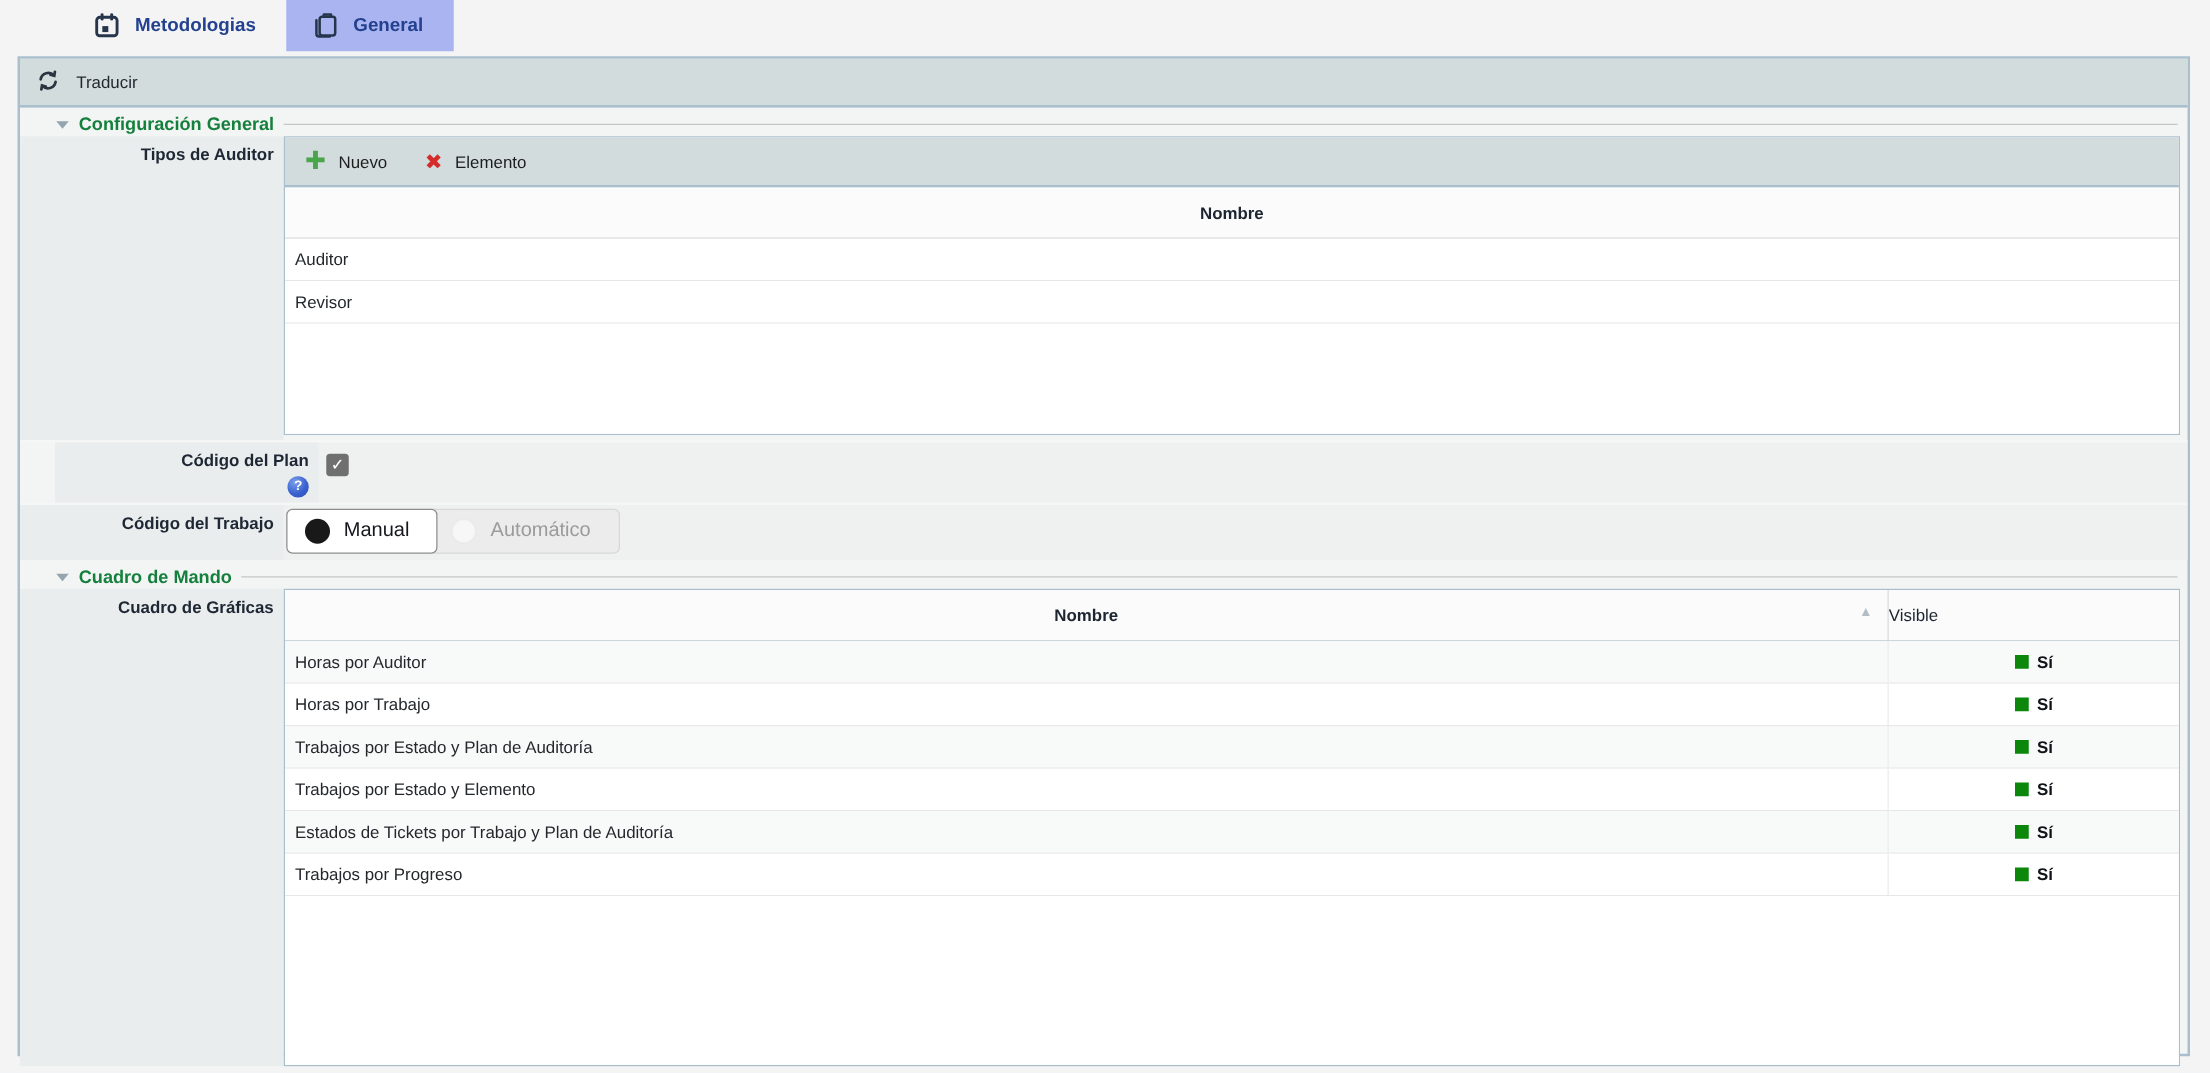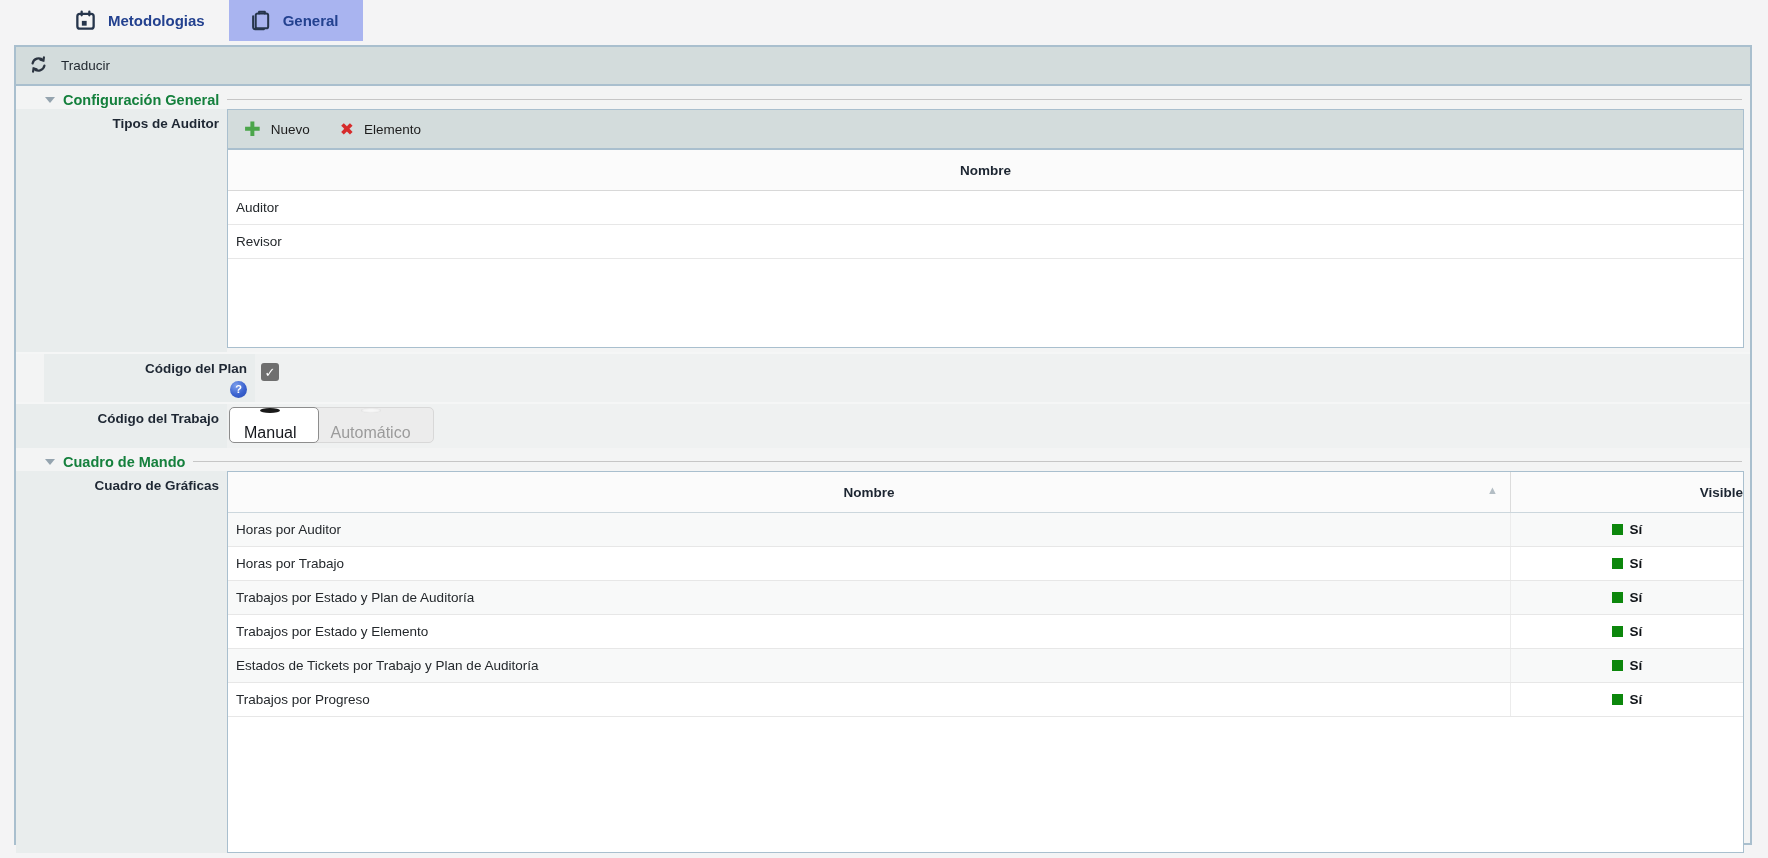--- a/index.html
+++ b/index.html
@@ -53,21 +53,21 @@
   .tw-row { height:34px; border-bottom:1px solid #e7e7e7; display:flex; align-items:center;
     padding-left:8px; font-size:13.5px; color:#24282c; background:#fff; cursor:pointer; }
   .tw-filler { background:#fff; }
 
   
   .tw2-header { height:41px; background:#fbfbfb; border-bottom:1px solid #ccd7dd; display:flex; }
   .tw2-header .col-name { flex:1; position:relative; display:flex; align-items:center;
     justify-content:center; font-size:13.5px; font-weight:bold; color:#1c2531; cursor:pointer; }
   .sort-arrow { position:absolute; right:12px; top:12px; font-size:11px; color:#b3bdc4; }
   .tw2-header .col-vis { width:233px; border-left:1px solid #dcdcdc; display:flex;
-    align-items:center; justify-content:flex-end; font-size:13.5px; font-weight:bold;
+    align-items:center; justify-content:flex-start; font-size:13.5px; font-weight:normal;
     color:#1c2531; cursor:pointer; }
   .tw2-row { height:34px; display:flex; border-bottom:1px solid #e7e7e7; background:#fff; cursor:pointer; }
   .tw2-row:nth-child(even) { background:#f8f9f9; }
   .tw2-row .cell-name { flex:1; display:flex; align-items:center; padding-left:8px;
     font-size:13.5px; color:#24282c; }
   .tw2-row .cell-vis { width:233px; border-left:1px solid #ececec; display:flex;
     align-items:center; justify-content:center; gap:7px;
     font-size:13.5px; font-weight:bold; color:#101418; }
   .green-sq { width:11px; height:11px; background:#0c870c; display:inline-block; }
 
@@ -76,21 +76,21 @@
     margin:9px 0 0 6px; display:flex; align-items:center; justify-content:center;
     color:#fff; font-size:13px; font-weight:bold; cursor:pointer; }
   .help-icon { width:17px; height:17px; border-radius:50%;
     background:radial-gradient(circle at 35% 28%, #7da0ec 0%, #3a62cf 55%, #2a4db4 100%);
     color:#fff; font-size:11px; font-weight:bold; display:flex; align-items:center;
     justify-content:center; margin-top:3px; cursor:pointer; }
 
   
   .seg { display:flex; margin:3px 0 4px 2px; height:36px; }
   .seg-btn { display:flex; align-items:center; gap:11px; padding:0 22px 0 14px;
-    font-size:16px; cursor:pointer;flex-direction:column; }
+    font-size:16px; cursor:pointer; }
   .seg-btn.selected { background:#fff; border:1px solid #8d8d8d; border-radius:5px;
     color:#15171c; z-index:1; }
   .seg-btn.unselected { background:#ececec; border:1px solid #d8d8d8;
     border-radius:0 5px 5px 0; margin-left:-4px; color:#9b9b9b; }
   .dot { width:20px; height:20px; border-radius:50%; }
   .dot.on { background:#191919; }
   .dot.off { background:#f7f7f7; box-shadow:inset 0 0 2px rgba(0,0,0,.15); }
 </style>
 </head>
 <body>

